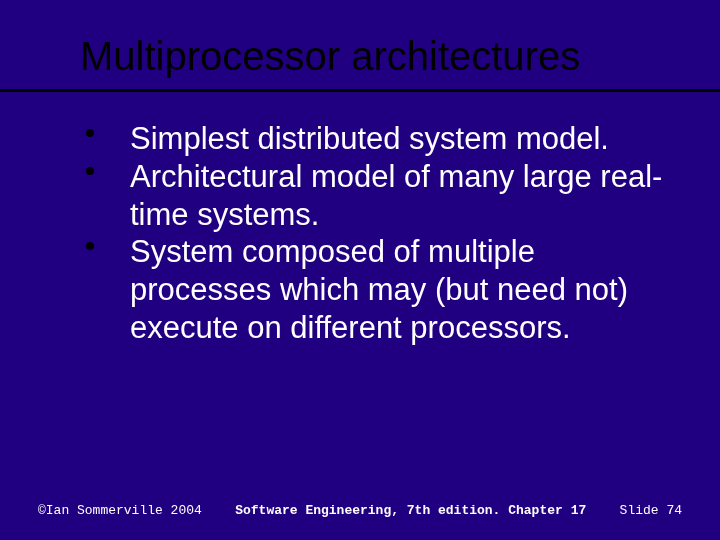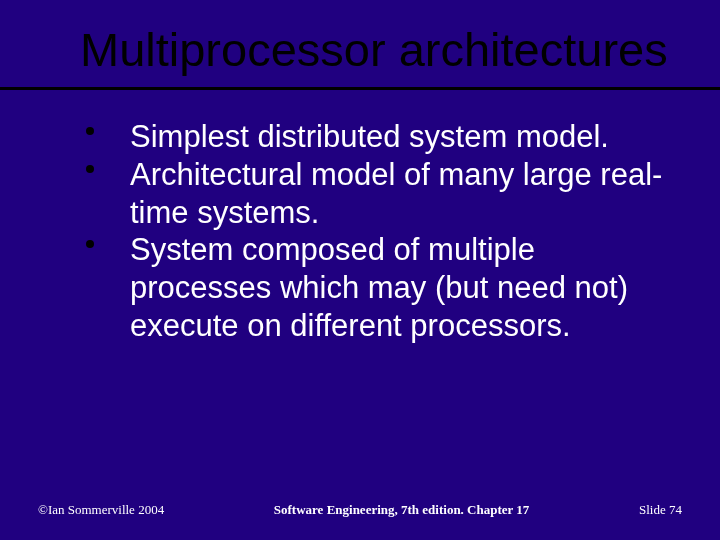--- a/index.html
+++ b/index.html
@@ -14,24 +14,25 @@
     width: 720px;
     height: 540px;
     position: relative;
     padding: 0;
   }
   .title-area {
     padding: 22px 0 0 80px;
   }
   .title {
     color: #000000;
-    font-size: 47px;
+    font-size: 40px;
     font-weight: normal;
     font-family: Arial, Helvetica, sans-serif;
     letter-spacing: 0px;
+    margin-top: 12px;
   }
   .rule {
     border: none;
     border-top: 3px solid #000000;
     margin-top: 10px;
     width: 100%;
   }
   .content {
     padding: 28px 50px 0 66px;
   }
@@ -58,21 +59,21 @@
   }
   .footer {
     position: absolute;
     bottom: 22px;
     left: 0;
     width: 100%;
     padding: 0 38px 0 38px;
     display: flex;
     justify-content: space-between;
     align-items: baseline;
-    font-family: Liberation Serif, serif;
+    font-family: Liberation Mono, monospace;
     color: #ffffff;
     font-size: 13px;
   }
   .footer .left { text-align: left; }
   .footer .center { text-align: center; font-weight: bold; flex: 1; }
   .footer .right { text-align: right; white-space: nowrap; }
 </style>
 </head>
 <body>
 

